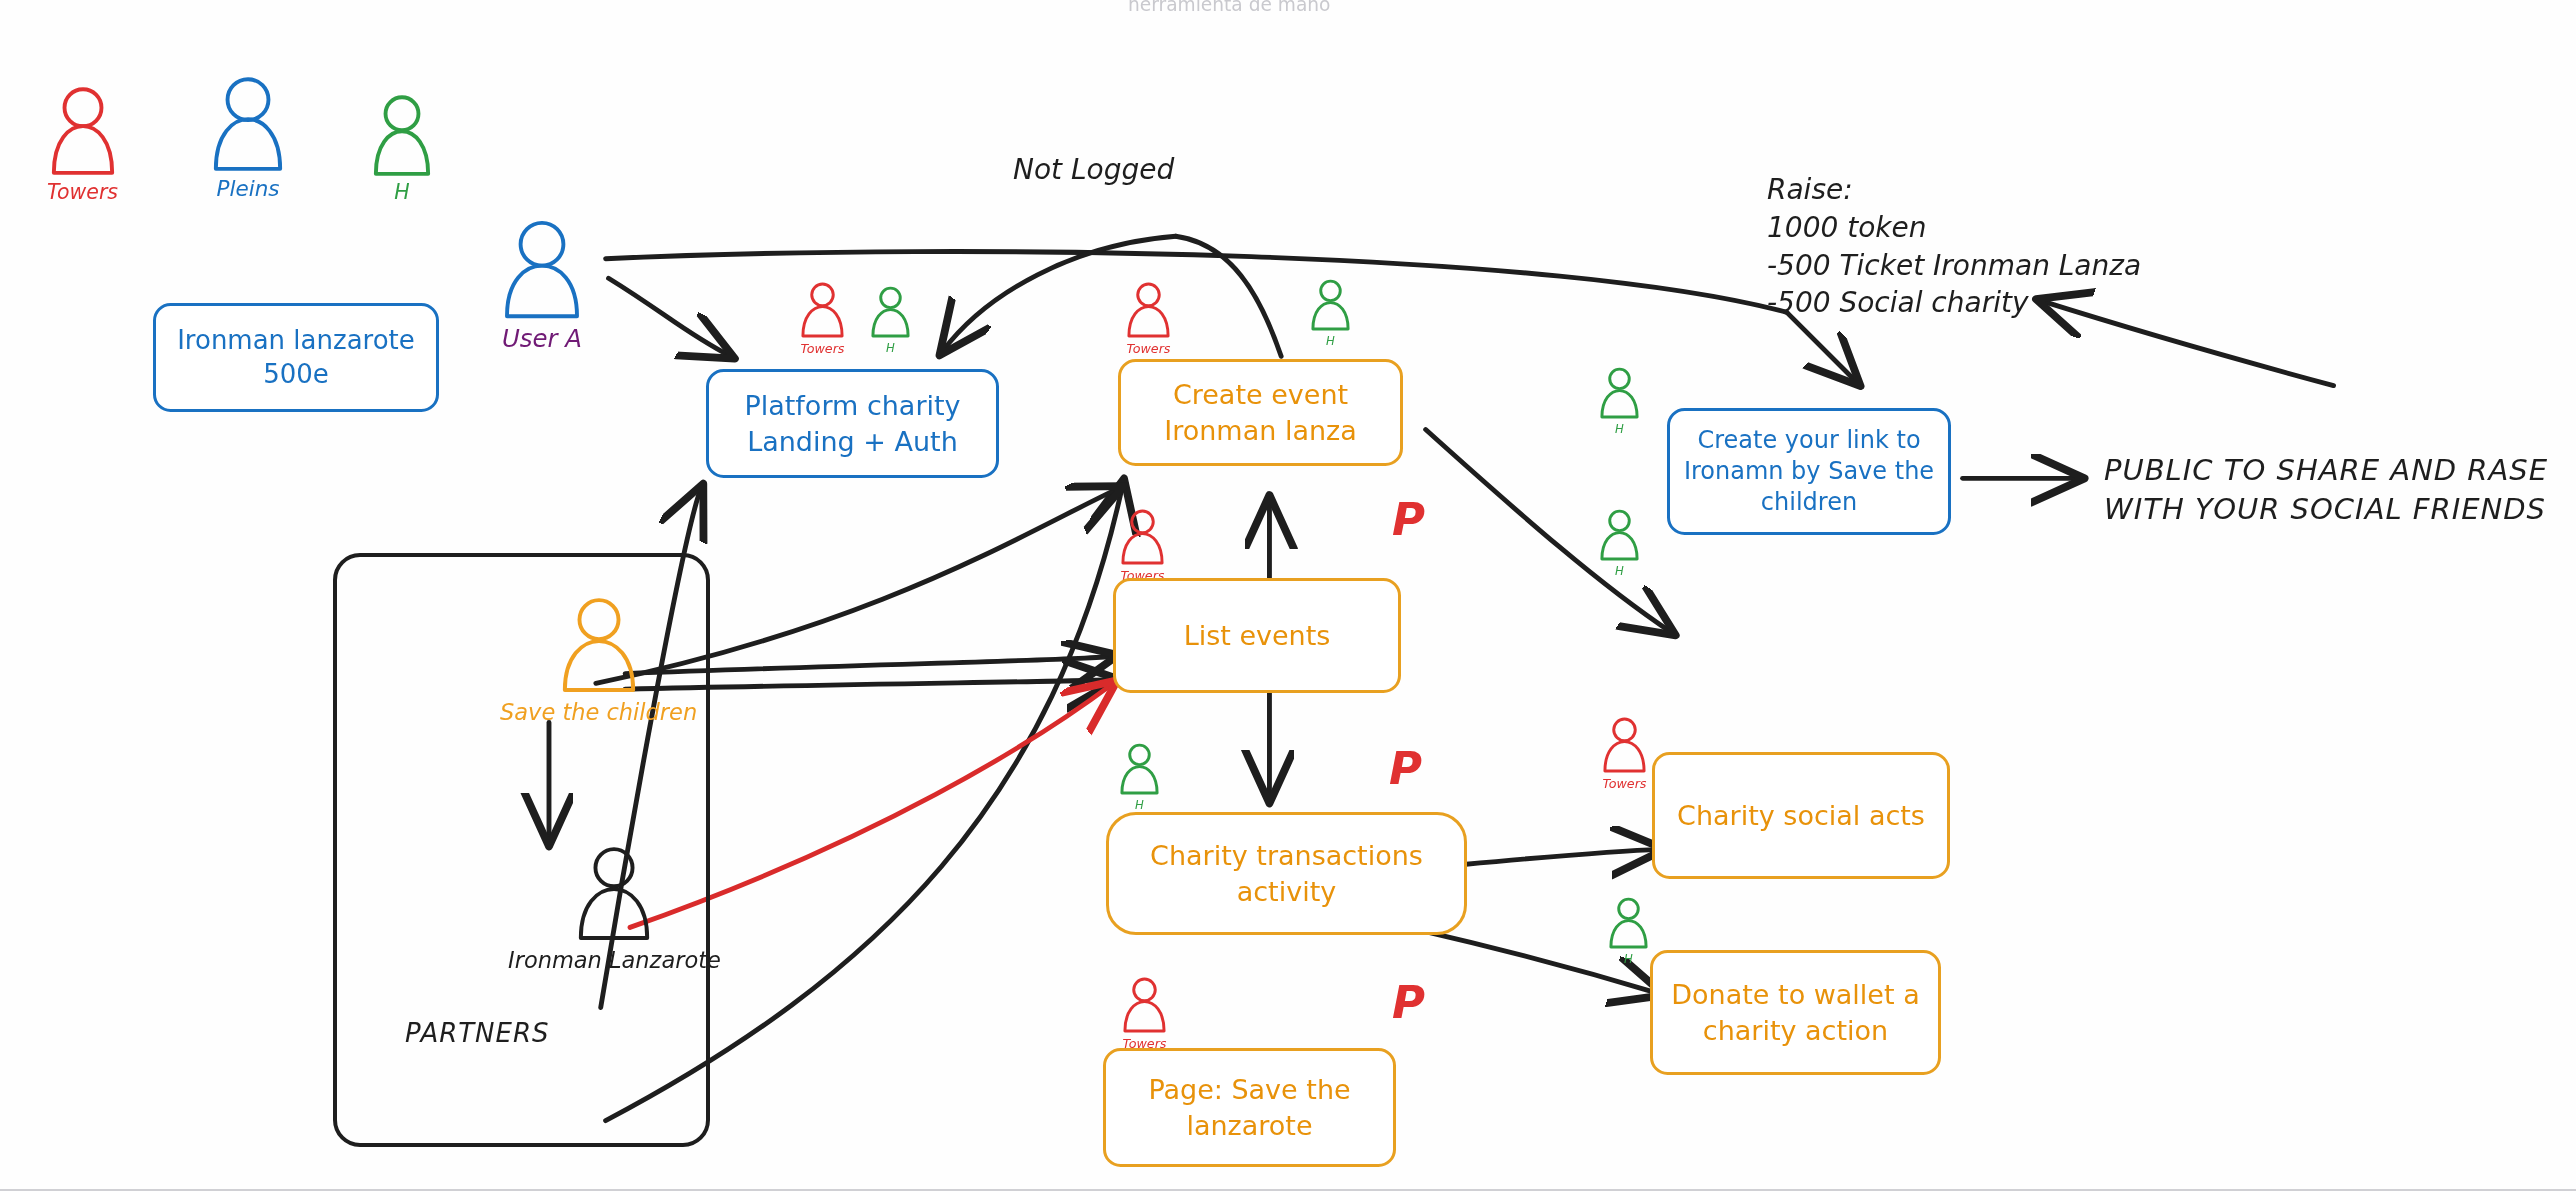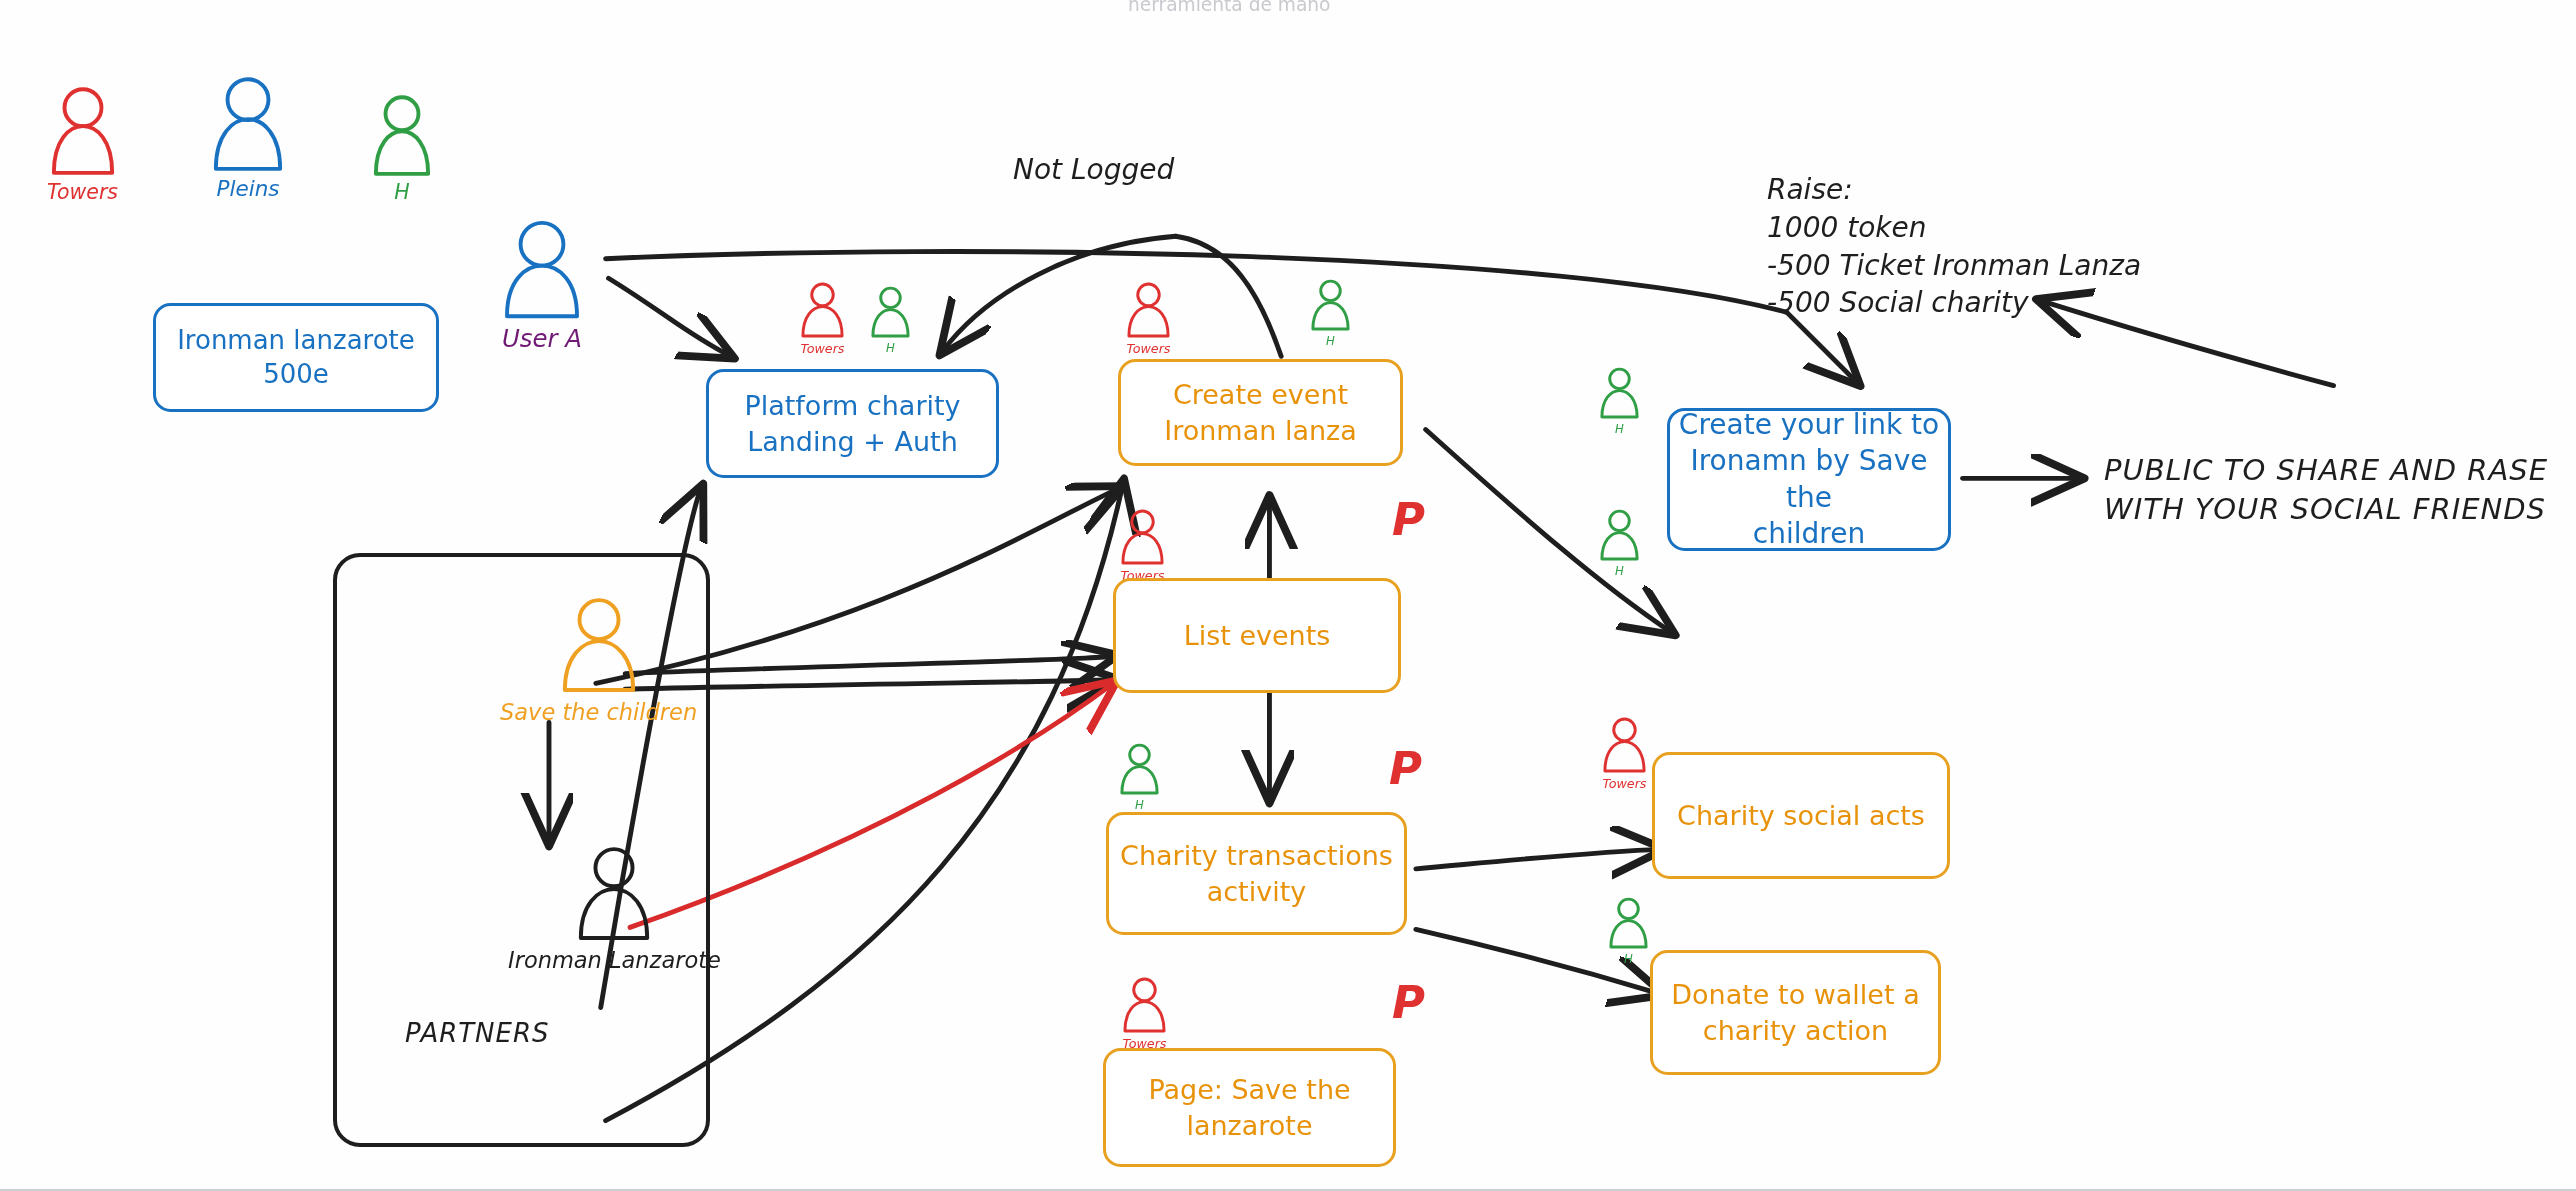--- a/index.html
+++ b/index.html
@@ -183,21 +183,21 @@
   </div>
   <div class="node orange" style="left:1113px;top:578px;width:288px;height:115px;font-size:27px;">List events</div>
 
   <div class="person" style="left:1118px;top:742px;">
     <svg width="43" height="57" viewBox="0 0 44 58">
       <circle cx="22" cy="13" r="10" fill="none" stroke="#2f9e44" stroke-width="3"></circle>
       <path d="M4,52 C4,34 13,25 22,25 C31,25 40,34 40,52 Z" fill="none" stroke="#2f9e44" stroke-width="3" stroke-linejoin="round"></path>
     </svg>
     <span class="plabel" style="color:#2f9e44;font-size:11.7px;">H</span>
   </div>
-  <div class="node orange" style="left:1106px;top:812px;width:301px;height:123px;font-size:27px;">Charity transactions
+  <div class="node orange" style="left:1106px;top:812px;width:361px;height:123px;font-size:27px;border-radius:30px;">Charity transactions
 activity</div>
 
   <div class="person" style="left:1121px;top:976px;">
     <svg width="47" height="61" viewBox="0 0 48 62">
       <circle cx="24" cy="14" r="11" fill="none" stroke="#e03131" stroke-width="3"></circle>
       <path d="M4,56 C4,36 14,26 24,26 C34,26 44,36 44,56 Z" fill="none" stroke="#e03131" stroke-width="3" stroke-linejoin="round"></path>
     </svg>
     <span class="plabel" style="color:#e03131;font-size:12.7px;">Towers</span>
   </div>
   <div class="node orange" style="left:1103px;top:1048px;width:293px;height:119px;font-size:27px;">Page: Save the
@@ -212,21 +212,21 @@
 -500 Ticket Ironman Lanza
 -500 Social charity</div>
 
   <div class="person" style="left:1598px;top:366px;">
     <svg width="43" height="57" viewBox="0 0 44 58">
       <circle cx="22" cy="13" r="10" fill="none" stroke="#2f9e44" stroke-width="3"></circle>
       <path d="M4,52 C4,34 13,25 22,25 C31,25 40,34 40,52 Z" fill="none" stroke="#2f9e44" stroke-width="3" stroke-linejoin="round"></path>
     </svg>
     <span class="plabel" style="color:#2f9e44;font-size:11.7px;">H</span>
   </div>
-  <div class="node blue" style="left:1667px;top:408px;width:284px;height:143px;font-size:28px;">Create your link to
+  <div class="node blue" style="left:1667px;top:408px;width:284px;height:127px;font-size:24px;">Create your link to
 Ironamn by Save the
 children</div>
 
   <div class="ftext black" style="left:2104px;top:451px;font-size:29px;letter-spacing:1px;font-style:italic;">PUBLIC TO SHARE AND RASE
 WITH YOUR SOCIAL FRIENDS</div>
 
   <div class="person" style="left:1598px;top:508px;">
     <svg width="43" height="57" viewBox="0 0 44 58">
       <circle cx="22" cy="13" r="10" fill="none" stroke="#2f9e44" stroke-width="3"></circle>
       <path d="M4,52 C4,34 13,25 22,25 C31,25 40,34 40,52 Z" fill="none" stroke="#2f9e44" stroke-width="3" stroke-linejoin="round"></path>

